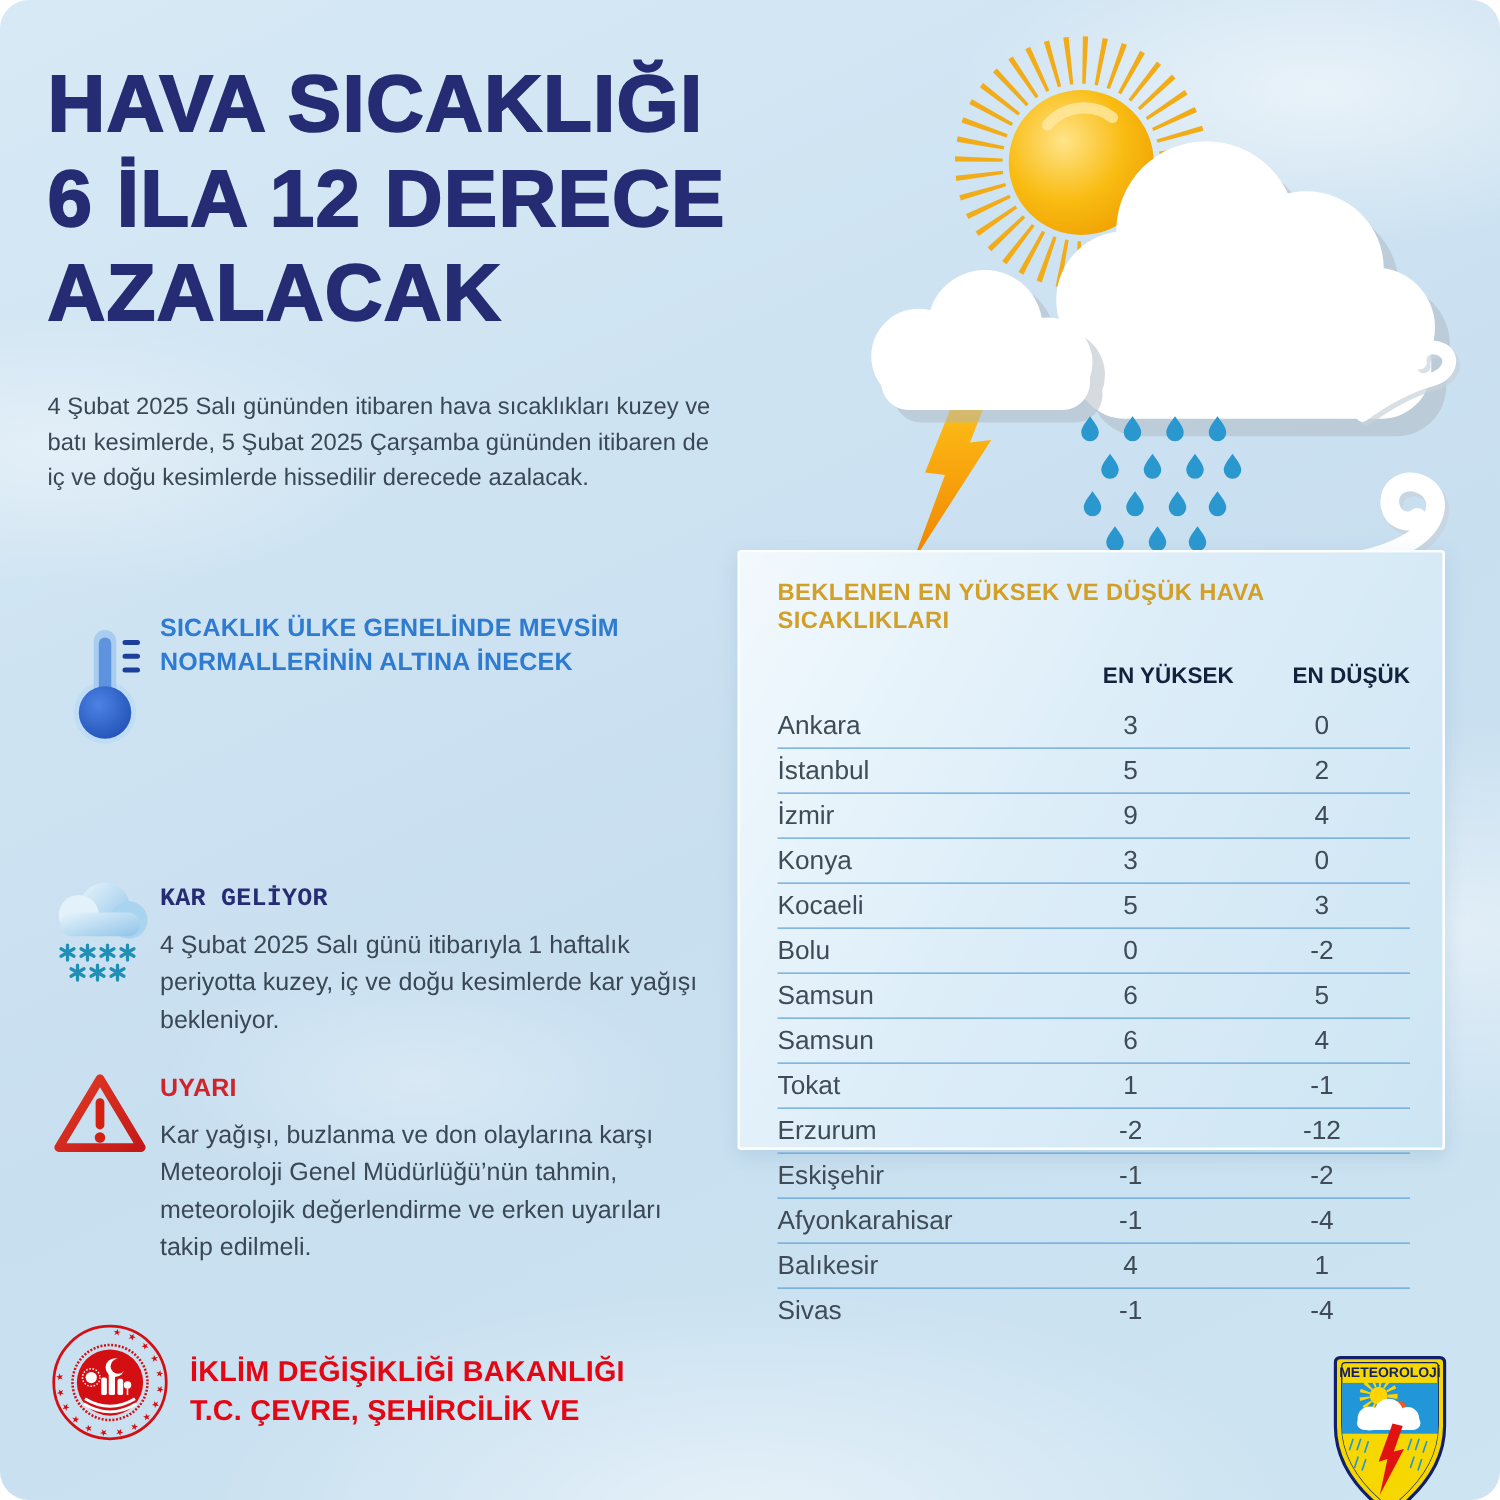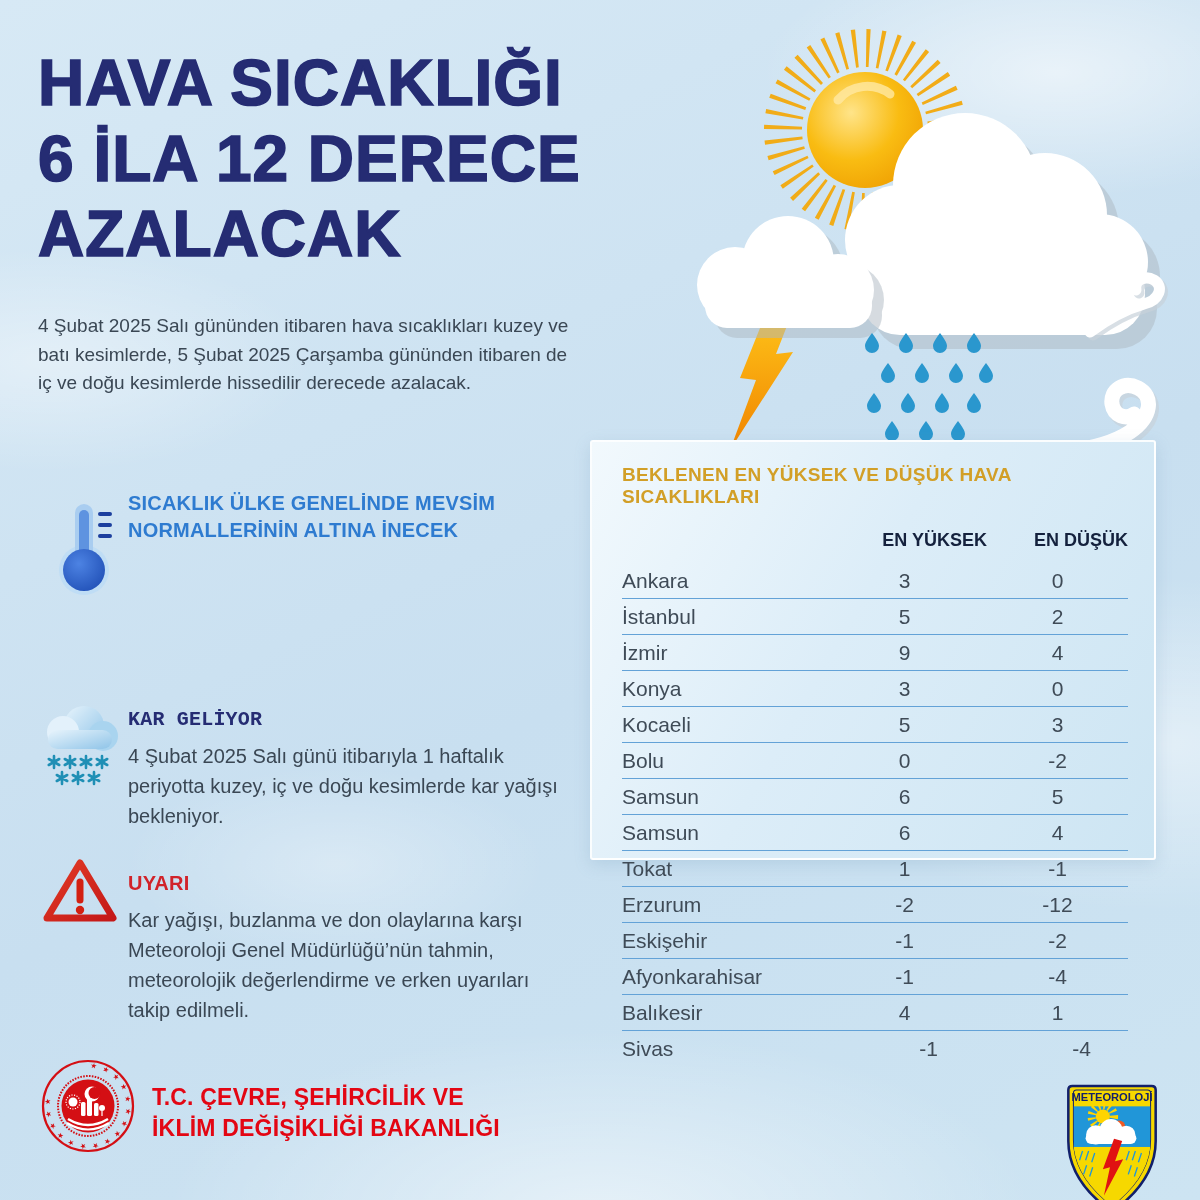--- a/index.html
+++ b/index.html
@@ -6,59 +6,60 @@
   .canvas{
     position:relative;width:1200px;height:1200px;overflow:hidden;
     font-family:"Liberation Sans","DejaVu Sans",sans-serif;
     background:
       radial-gradient(ellipse 420px 180px at 88% 6%, rgba(255,255,255,.55), transparent 70%),
       radial-gradient(ellipse 380px 160px at 4% 30%, rgba(255,255,255,.40), transparent 70%),
       radial-gradient(ellipse 520px 240px at 97% 62%, rgba(255,255,255,.45), transparent 70%),
       radial-gradient(ellipse 620px 260px at 50% 101%, rgba(255,255,255,.50), transparent 70%),
       radial-gradient(ellipse 300px 140px at 28% 72%, rgba(255,255,255,.30), transparent 70%),
       linear-gradient(155deg,#d7e9f5 0%,#c8dff0 55%,#cde4f2 100%);
+    border-radius: 23px;
   }
   
   .title-block{position:absolute;left:38px;top:46px;}
   .title-line{
     font-size:64px;font-weight:700;color:#252c73;line-height:1.18;
     letter-spacing:1px;-webkit-text-stroke:1.6px #252c73;
   }
   .intro{position:absolute;left:38px;top:312px;width:548px;margin:0;
     font-size:19px;line-height:1.5;color:#3a4754;}
   
   .sec-icon{position:absolute;}
   #icon-temp{left:48px;top:498px;}
   #icon-snow{left:36px;top:700px;}
   #icon-warn{left:42px;top:856px;}
   .sec-text{position:absolute;left:128px;width:448px;}
   #text-temp{top:490px;}
   #text-snow{top:706px;}
-  #text-warn{top:858px;margin-top:12px;}
+  #text-warn{top:858px;}
   .sec-text h3{margin:0 0 8px;font-size:20px;line-height:1.35;font-weight:700;letter-spacing:.2px;}
   #text-temp h3{color:#2e7bd0;}
   #text-snow h3{color:#252c73;font-family:Liberation Mono, monospace;}
   #text-warn h3{color:#d1232a;}
   .sec-text p{margin:0;font-size:20px;line-height:1.5;color:#3a4754;}
   
   .panel{
-    position:absolute;left:590px;top:440px;width:566px;height:420px;box-sizing:border-box;
+    position:absolute;left:590px;top:440px;width:566px;height:480px;box-sizing:border-box;
     padding:22px 26px 0 30px;border:2px solid rgba(255,255,255,.9);border-radius:3px;
     background:linear-gradient(120deg,#f2f9fd 0%,#dcedf8 45%,#cde5f3 100%);
     box-shadow:0 5px 16px rgba(110,150,180,.22);
   }
   .panel h2{margin:0;font-size:19px;line-height:22px;font-weight:700;color:#d29f27;letter-spacing:.3px;}
   .thead{display:grid;grid-template-columns:200px 165px 1fr;margin-top:22px;height:22px;
     font-size:18px;font-weight:700;color:#14213d;}
   .thead span{text-align:right;}
   .thead .c0{text-align:left;}
   .rows{margin-top:11px;}
   .trow{display:grid;grid-template-columns:200px 165px 1fr;align-items:center;height:35px;
     border-bottom:1px solid #63a2d7;font-size:21px;color:#3f4b57;}
-  .trow:last-child{border-bottom:none;gap:24px;}
+  .trow:last-child{border-bottom:none;}
   .trow .val{text-align:center;}
   
   .ministry-seal{position:absolute;left:40px;top:1058px;}
   .ministry-text{position:absolute;left:152px;top:1082px;font-size:23px;font-weight:700;
     color:#e30613;line-height:1.35;letter-spacing:.2px;}
   .met-logo{position:absolute;left:1066px;top:1060px;margin-top:24px;}
   
   .illustration{position:absolute;left:660px;top:20px;width:540px;height:440px;}
 </style>
 </head>
@@ -323,22 +324,22 @@
         <circle cx="62" cy="50" r="3"></circle>
           <rect x="61.4" y="53" width="1.2" height="5"></rect>
       </g>
       <g fill="none" stroke="#ffffff">
         <path d="M28,61 Q48,73 68,61" stroke-width="2.5"></path>
         <path d="M27,65 Q48,78 69,65" stroke-width="2.2"></path>
       </g>
     </svg>
   </div>
   <div class="ministry-text">
+    <div>İKLİM DEĞİŞİKLİĞİ BAKANLIĞI</div>
     <div>T.C. ÇEVRE, ŞEHİRCİLİK VE</div>
-    <div>İKLİM DEĞİŞİKLİĞİ BAKANLIĞI</div>
   </div>
 
   <div class="met-logo">
     <svg width="92" height="130" viewBox="0 0 90 128">
       <defs>
         <clipPath id="shclip">
           <path d="M10,6 H80 Q83,6 83,9 V55 Q83,91 45,120 Q7,91 7,55 V9 Q7,6 10,6 Z"></path>
         </clipPath>
       </defs>
       <path d="M6,2 H84 Q88,2 88,6 V56 Q88,95 45,126 Q2,95 2,56 V6 Q2,2 6,2 Z" fill="#f6d800" stroke="#12206b" stroke-width="2.5"></path>

